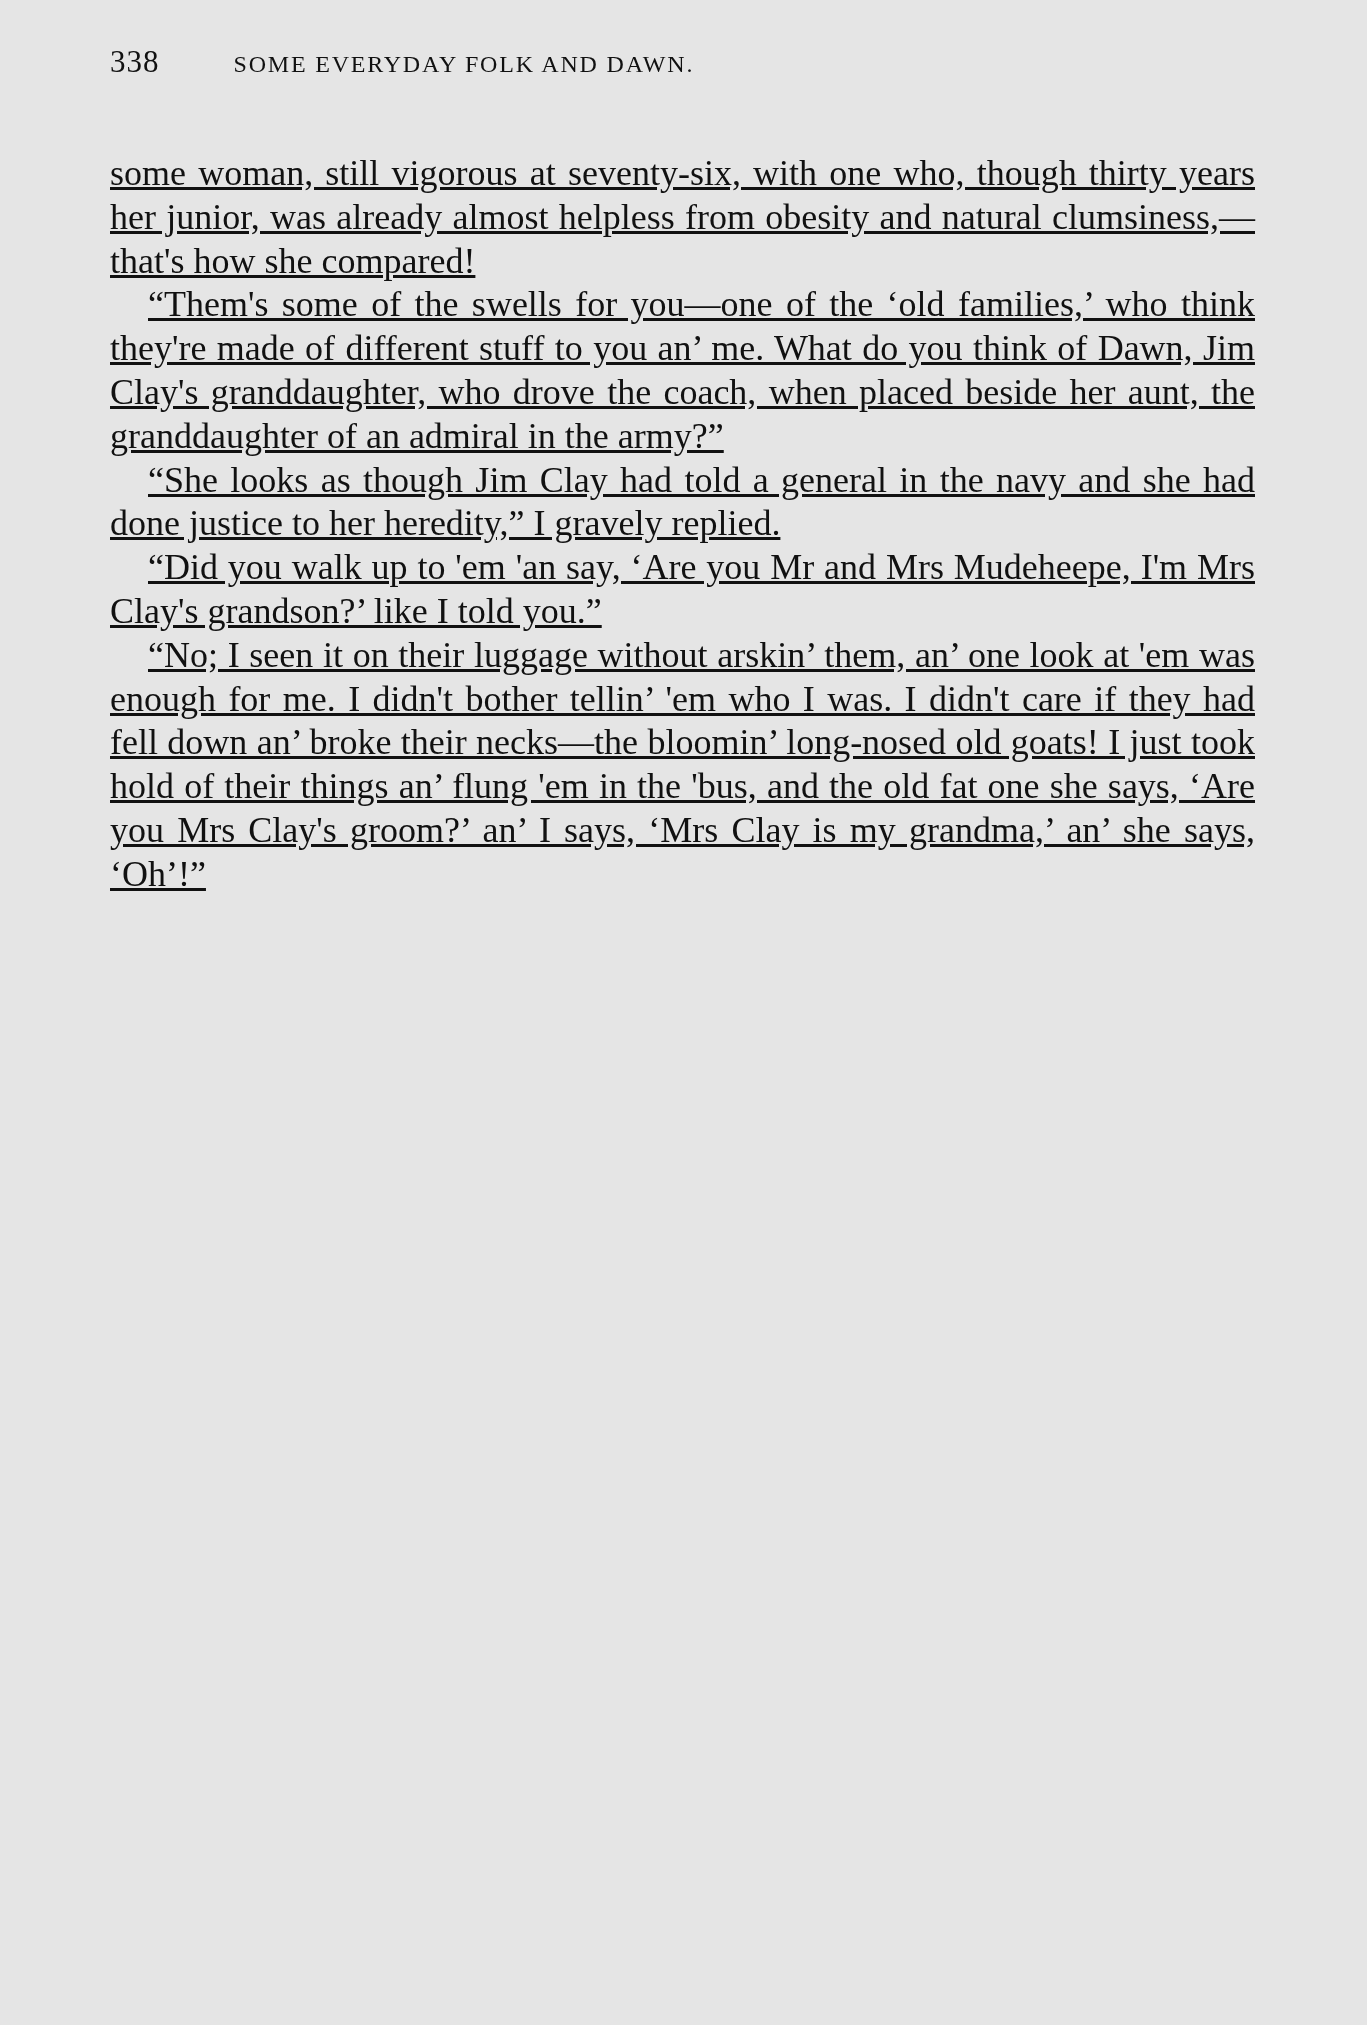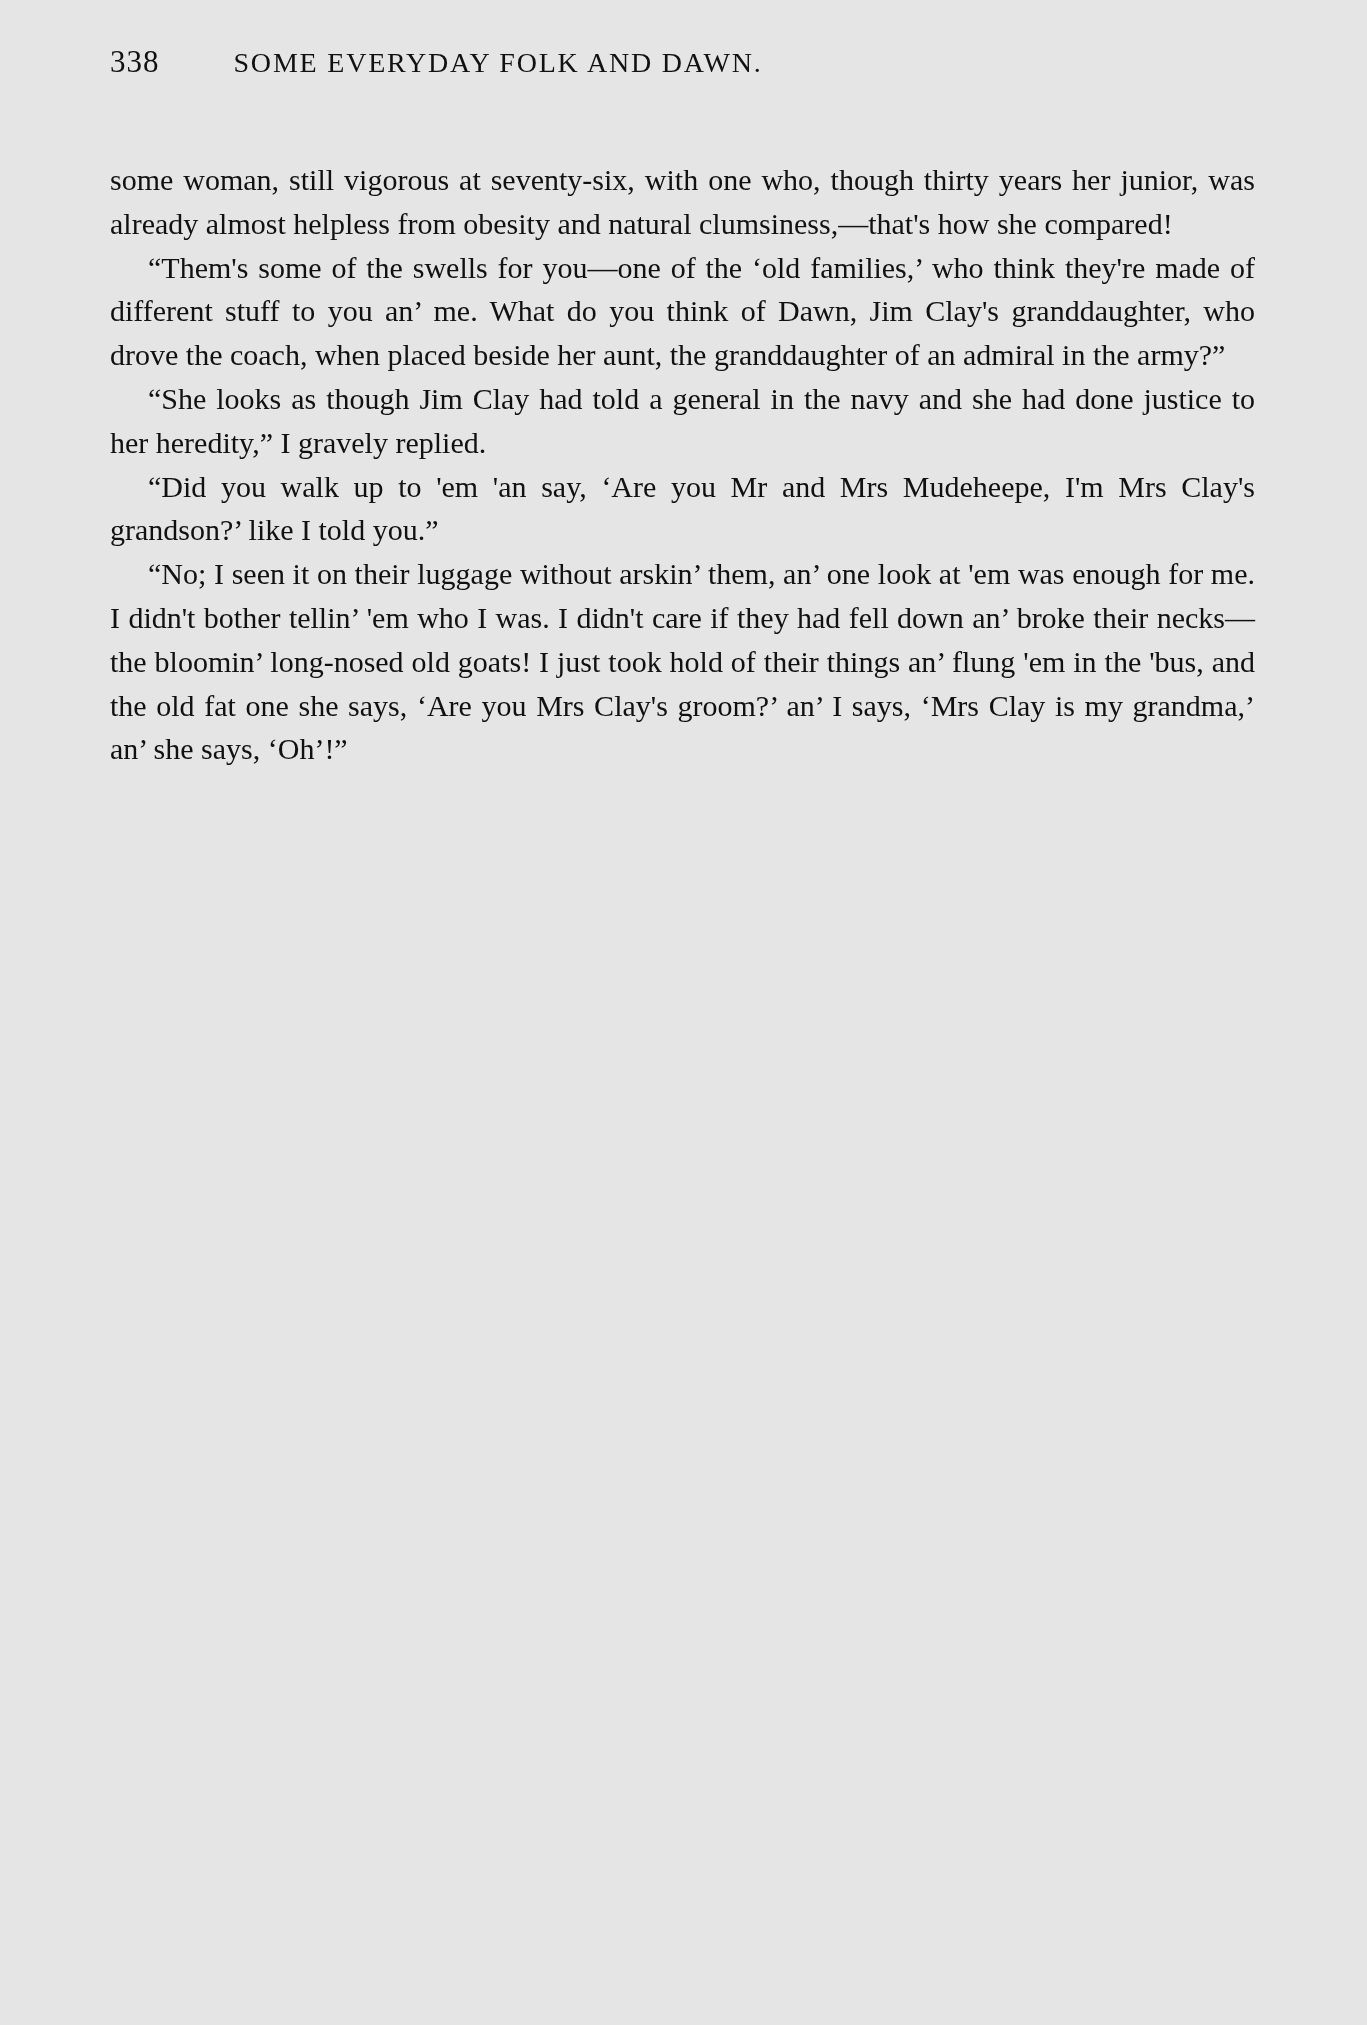--- a/index.html
+++ b/index.html
@@ -31,36 +31,37 @@
     align-items: baseline;
   }
   .folio {
     font-size: 31px;
     letter-spacing: 1px;
     font-weight: 400;
     margin-right: 74px;
     color: #111;
   }
   .running-title {
-    font-size: 28px;
+    font-size: 24px;
     letter-spacing: 1.8px;
     font-variant: small-caps;
     text-transform: uppercase;
     color: #111;
   }
   .body-text {
     position: absolute;
     left: 110px;
-    top: 158px;
+    top: 152px;
     width: 1145px;
-    font-size: 30px;
+    font-size: 36px;
     line-height: 43.8px;
     text-align: justify;
     text-justify: inter-word;
     color: #111;
+    text-decoration: underline;
   }
   .para {
     margin: 0;
     text-indent: 0;
   }
   .para + .para {
     text-indent: 38px;
   }
   
   .body-text, .page-header {

